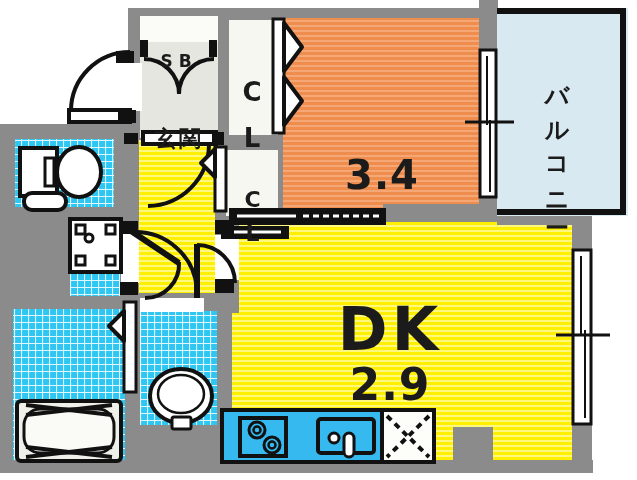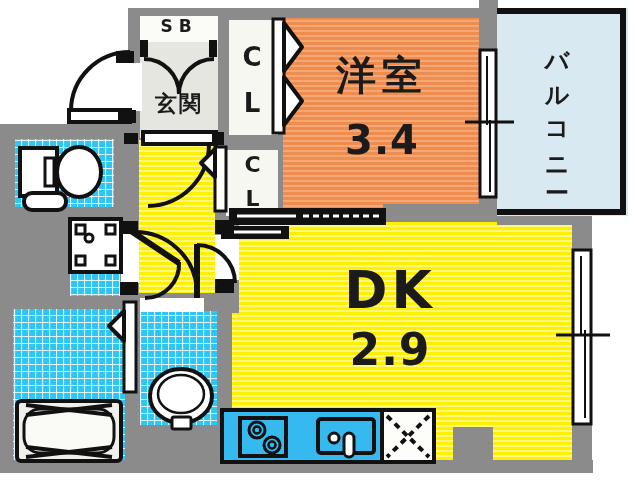--- a/index.html
+++ b/index.html
@@ -1,28 +1,28 @@
 <!DOCTYPE html>
 <html><head>
 <meta charset="utf-8">
 <style>
   html,body{margin:0;padding:0;background:#fff;}
   #plan{position:relative;width:637px;height:480px;background:#ffffff;overflow:hidden;
         font-family:"DejaVu Sans","Liberation Sans",sans-serif;}
   #plan svg{position:absolute;left:0;top:0;}
-  .lbl{position:absolute;font-weight:700;color:#1b1b1b;line-height:1;text-align:center;white-space:pre;}
+  .lbl{position:absolute;font-weight:700;color:#1b1b1b;line-height:1;text-align:center;white-space:pre;margin-top:35px;}
   .vert{writing-mode:vertical-rl;text-orientation:upright;}
   #lbl-sb{left:140px;top:18px;width:78px;font-size:17px;letter-spacing:6px;}
   #lbl-genkan{left:140px;top:93px;width:78px;font-size:22px;letter-spacing:2px;}
   #lbl-cl1{left:239px;top:42px;font-size:26px;letter-spacing:16px;}
   #lbl-cl2{left:241px;top:152px;font-size:22px;letter-spacing:9px;}
   #lbl-yo{left:283px;top:55px;width:198px;font-size:40px;letter-spacing:6px;}
   #lbl-34{left:283px;top:120px;width:198px;font-size:40px;letter-spacing:1px;border-radius:13px;}
   #lbl-balcony{left:545px;top:34px;font-size:24px;letter-spacing:9px;}
-  #lbl-dk{left:270px;top:264px;width:240px;font-size:52px;letter-spacing:4px;}
+  #lbl-dk{left:270px;top:264px;width:240px;font-size:60px;letter-spacing:4px;}
   #lbl-66{left:270px;top:328px;width:240px;font-size:44px;letter-spacing:1px;}
 </style>
 </head>
 <body>
 
 <div id="plan">
   <svg width="637" height="480" viewBox="0 0 637 480">
     <defs>
       <pattern id="po" width="8" height="5" patternUnits="userSpaceOnUse">
         <rect width="8" height="5" fill="#ee8d4e"></rect>
@@ -214,18 +214,17 @@
     <g>
       <rect x="124" y="302" width="12" height="90" fill="#fff" stroke="#111" stroke-width="3"></rect>
       <polygon points="124,311 109,326 124,341" fill="#fff" stroke="#111" stroke-width="4" stroke-linejoin="round"></polygon>
     </g>
   </svg>
 
   <div class="lbl" id="lbl-sb">SB</div>
   <div class="lbl" id="lbl-genkan">玄関</div>
   <div class="lbl vert" id="lbl-cl1">CL</div>
   <div class="lbl vert" id="lbl-cl2">CL</div>
-  <div class="lbl" id="lbl-yo">洋室</div>
   <div class="lbl" id="lbl-34">3.4</div>
   <div class="lbl vert" id="lbl-balcony">バルコニー</div>
   <div class="lbl" id="lbl-dk">DK</div>
   <div class="lbl" id="lbl-66">2.9</div>
 </div>
 
 </body></html>

